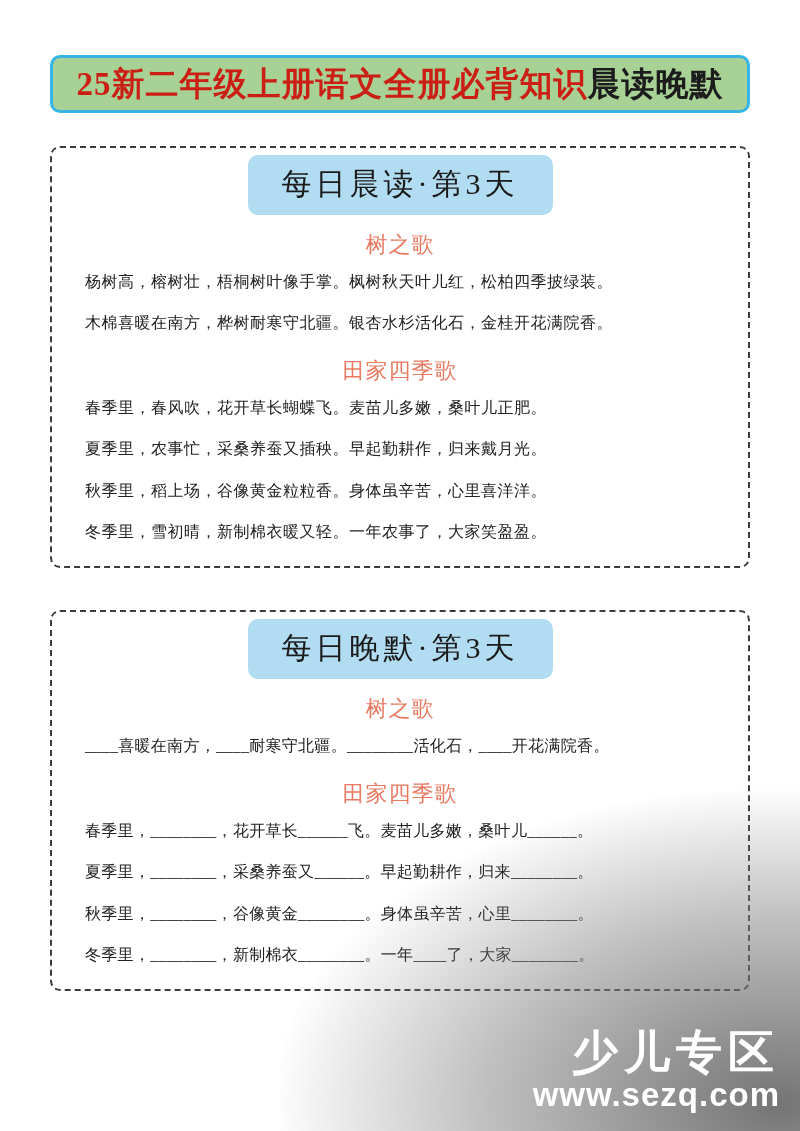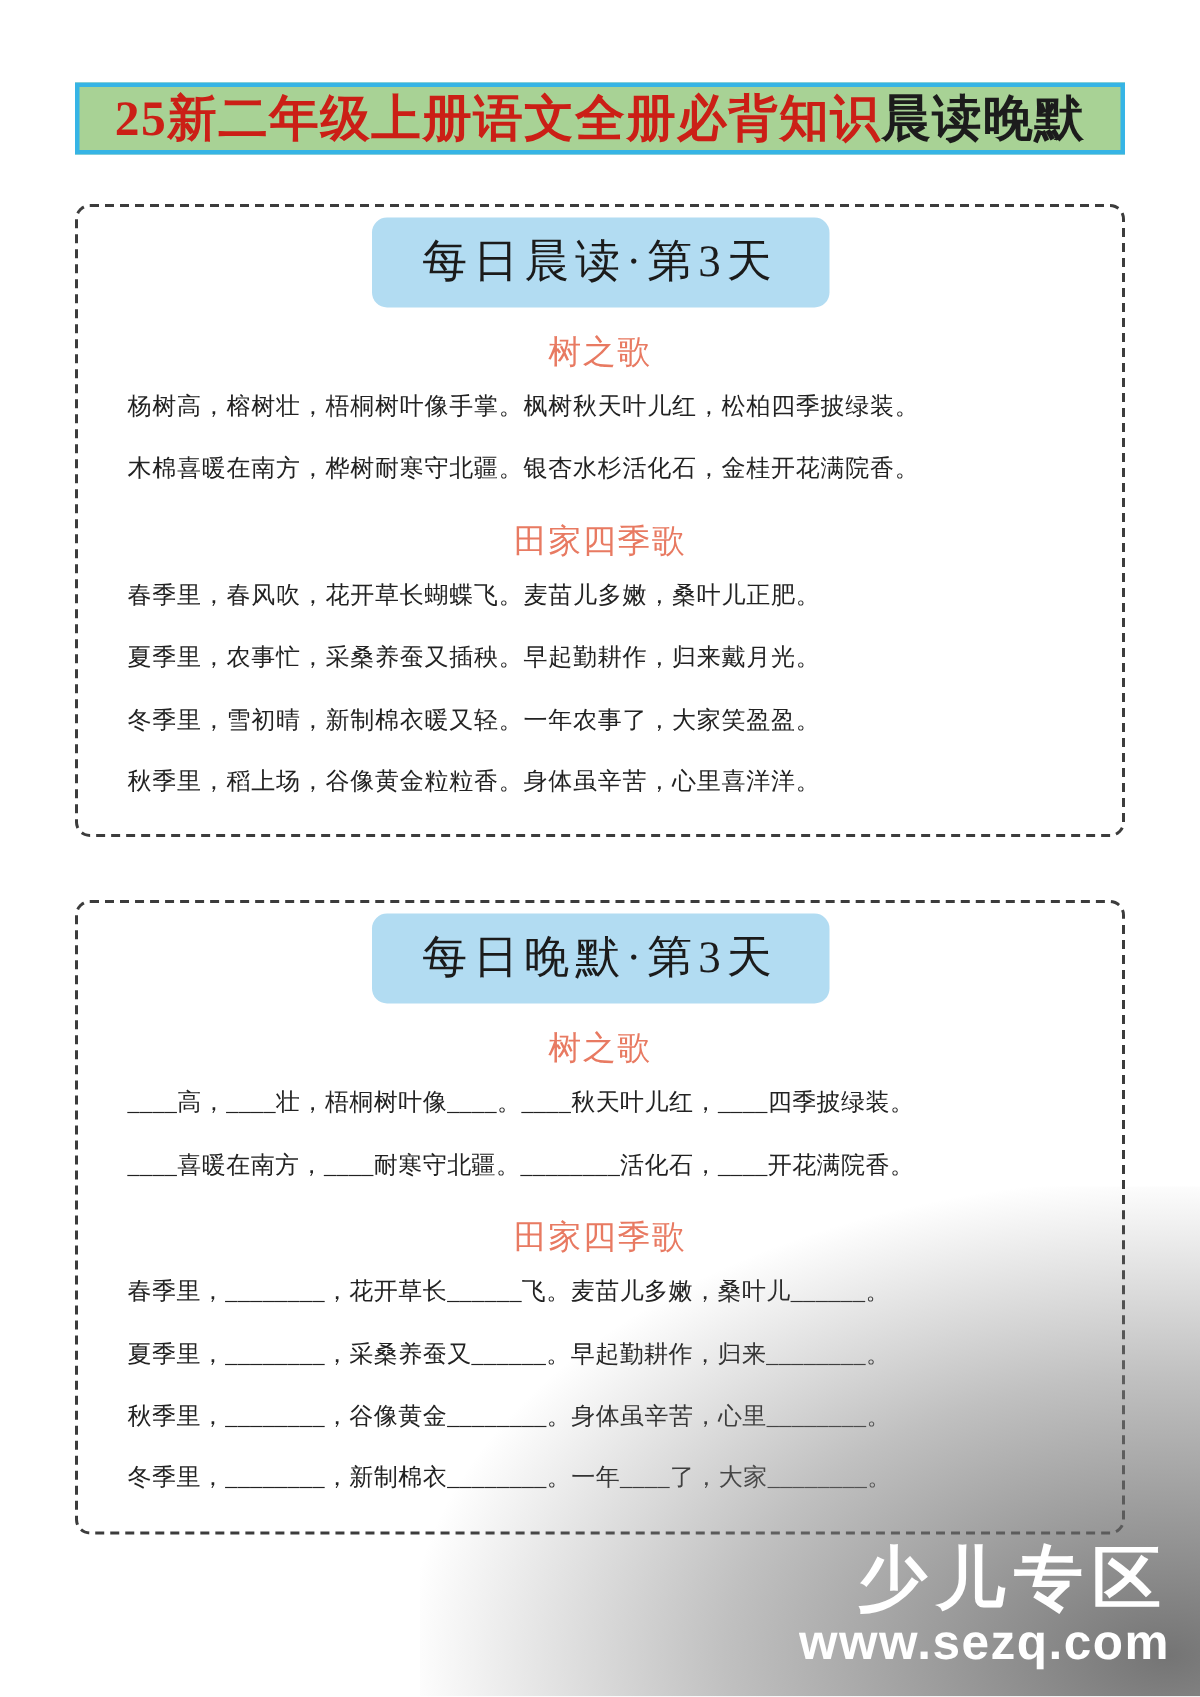--- a/index.html
+++ b/index.html
@@ -9,24 +9,24 @@
     width: 800px;
     height: 1131px;
     margin: 0 auto;
     background: #ffffff;
     overflow: hidden;
     font-family: "Liberation Serif", "DejaVu Serif", serif;
   }
   
   .title-bar {
     margin: 55px 50px 0;
-    height: 48px;
+    height: 58px;
     background: #a8d295;
     border: 3px solid #36b4e5;
-    border-radius: 0;
+    border-radius: 10px;
     display: flex;
     align-items: center;
     justify-content: center;
     font-weight: bold;
     font-size: 33px;
     letter-spacing: 1px;
     white-space: nowrap;
   }
   .t-red   { color: #cb1f16; }
   .t-black { color: #1c1c1c; }
@@ -116,31 +116,30 @@
     <div class="poem">
       <h3 class="poem-title">树之歌</h3>
       <p class="line">杨树高，榕树壮，梧桐树叶像手掌。枫树秋天叶儿红，松柏四季披绿装。</p>
       <p class="line">木棉喜暖在南方，桦树耐寒守北疆。银杏水杉活化石，金桂开花满院香。</p>
     </div>
 
     <div class="poem">
       <h3 class="poem-title">田家四季歌</h3>
       <p class="line">春季里，春风吹，花开草长蝴蝶飞。麦苗儿多嫩，桑叶儿正肥。</p>
       <p class="line">夏季里，农事忙，采桑养蚕又插秧。早起勤耕作，归来戴月光。</p>
+      <p class="line">秋季里，稻上场，谷像黄金粒粒香。身体虽辛苦，心里喜洋洋。</p>
       <p class="line">冬季里，雪初晴，新制棉衣暖又轻。一年农事了，大家笑盈盈。</p>
-      <p class="line">秋季里，稻上场，谷像黄金粒粒香。身体虽辛苦，心里喜洋洋。</p>
     </div>
   </section>
 
   <section class="card second">
     <div class="pill">每日晚默·第3天</div>
 
     <div class="poem">
       <h3 class="poem-title">树之歌</h3>
-      <p class="line blankline">____高，____壮，梧桐树叶像____。____秋天叶儿红，____四季披绿装。</p>
       <p class="line blankline">____喜暖在南方，____耐寒守北疆。________活化石，____开花满院香。</p>
     </div>
 
     <div class="poem">
       <h3 class="poem-title">田家四季歌</h3>
       <p class="line blankline">春季里，________，花开草长______飞。麦苗儿多嫩，桑叶儿______。</p>
       <p class="line blankline">夏季里，________，采桑养蚕又______。早起勤耕作，归来________。</p>
       <p class="line blankline">秋季里，________，谷像黄金________。身体虽辛苦，心里________。</p>
       <p class="line blankline">冬季里，________，新制棉衣________。一年____了，大家________。</p>
     </div>

